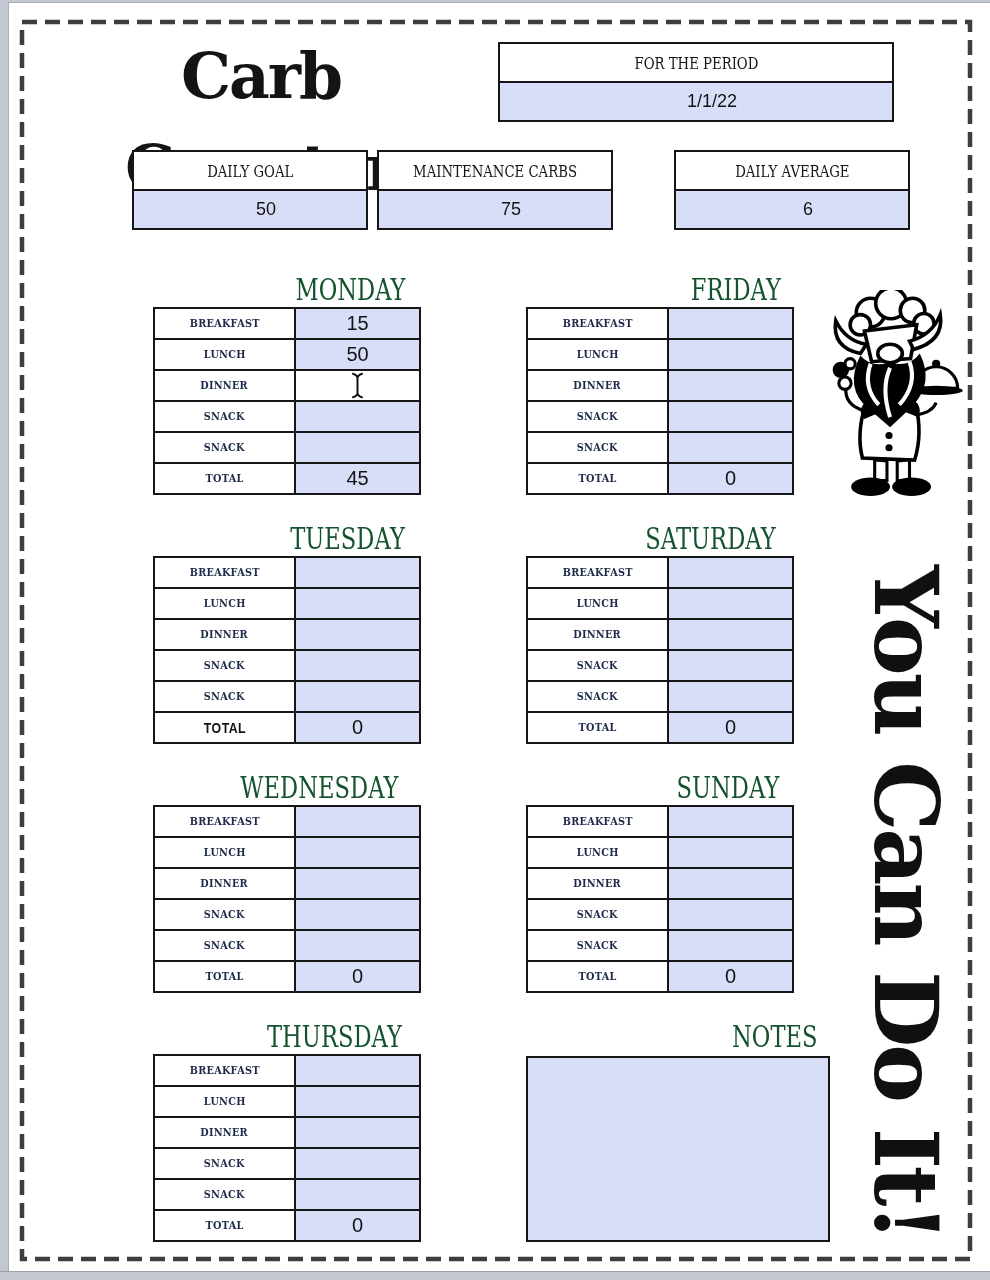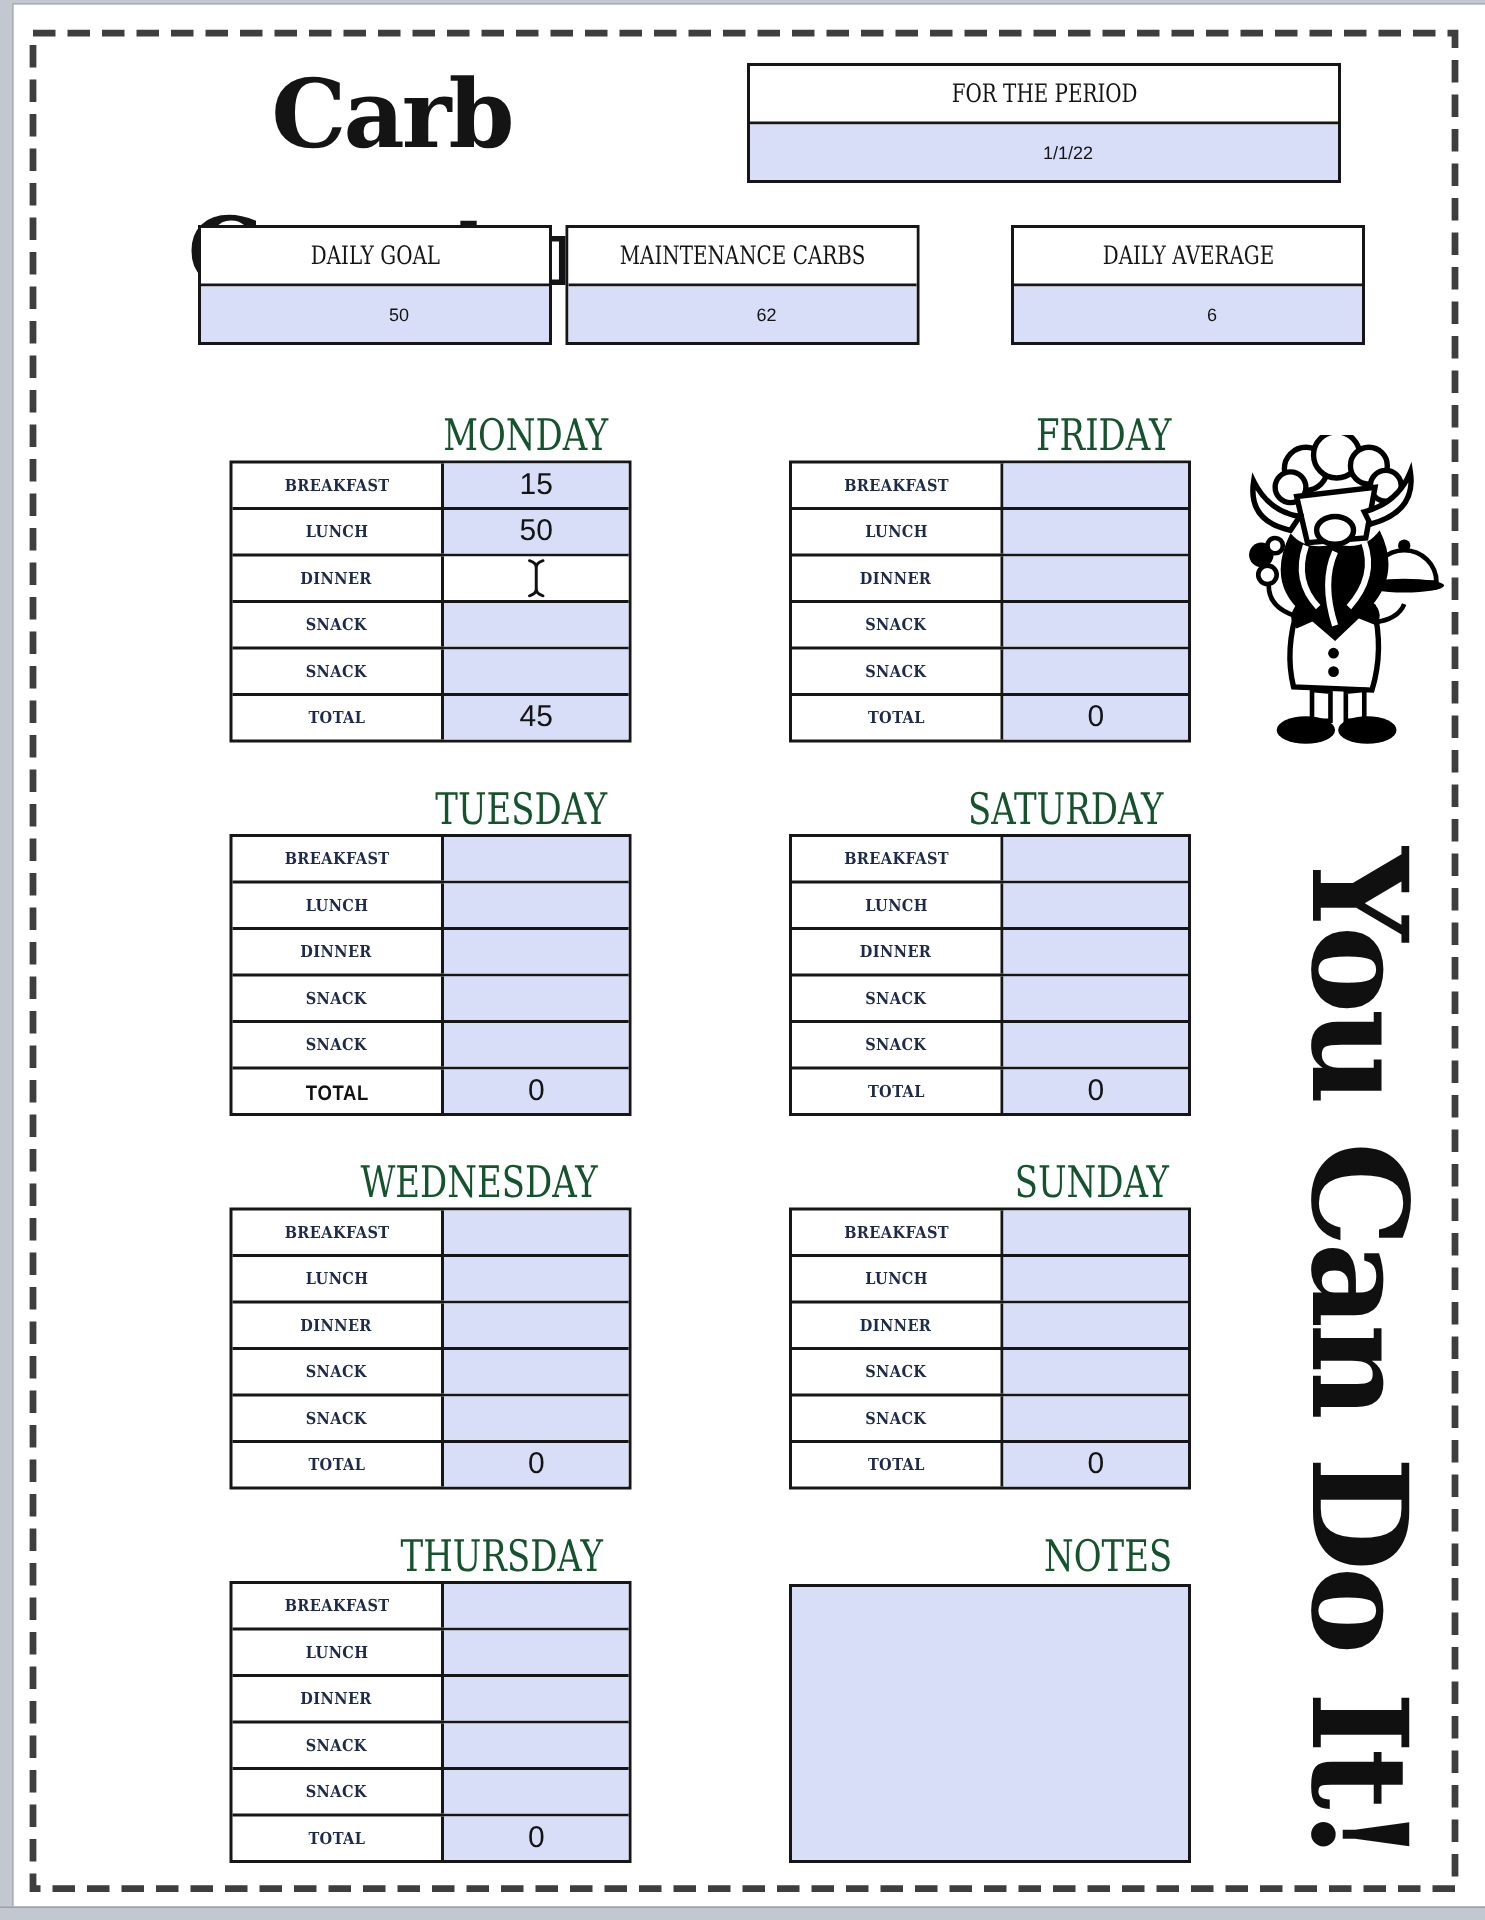--- a/index.html
+++ b/index.html
@@ -25,21 +25,21 @@
   .two-row-box{
     position:absolute;border:2px solid #161616;background:#fff;
   }
   .two-row-box .hdr{
     height:37px;border-bottom:2px solid #161616;display:flex;
     align-items:center;justify-content:center;background:#fff;
     font-family:"DejaVu Serif", serif;font-size:17px;color:#141414;
   }
   .two-row-box .val{
     height:37px;display:flex;align-items:center;justify-content:center;
-    background:#d9def8;font-size:12px;color:#141414;padding-left:32px;
+    background:#d9def8;font-size:18px;color:#141414;padding-left:32px;
   }
   #period-box{left:498px;top:42px;width:392px;}
   #stat-goal{left:97px;top:150px;width:232px;margin-left:35px;}
   #stat-maintenance{left:377px;top:150px;width:232px;}
   #stat-average{left:657px;top:150px;width:232px;margin-left:17px;}
 
   .day{position:absolute;width:268px;}
   .day-title{
     margin:0;height:31px;line-height:28px;text-align:right;
     font-family:"DejaVu Serif", serif;font-weight:400;font-size:29px;color:#14532d;
@@ -55,21 +55,21 @@
   }
   .meal-label.plain-bold{
     font-family:"Liberation Sans", sans-serif;font-size:14px;color:#111;letter-spacing:0.5px;
   }
   .meal-value{
     flex:1;background:#d9def8;display:flex;align-items:center;justify-content:center;
     font-size:20px;color:#141414;
   }
   .meal-value.active-cell{background:#ffffff;}
 
-  .notes{position:absolute;left:526px;top:1023px;width:268px;}
+  .notes{position:absolute;left:526px;top:1023px;width:304px;}
   .notes-box{
     margin-top:2px;height:182px;border:2px solid #161616;background:#d9def8;
   }
 
   .motivation{
     position:absolute;left:982px;top:552px;width:700px;height:152px;
     transform:rotate(90deg);transform-origin:0 0;
     font-family:"DejaVu Serif", serif;font-weight:700;font-size:88px;
     letter-spacing:-3px;color:#101010;text-align:center;line-height:152px;
     white-space:nowrap;
@@ -105,21 +105,21 @@
 <div class="two-row-box" id="stat-goal">
   <div class="hdr">
       <span class="condensed">DAILY GOAL</span>
     </div>
   <div class="val">50</div>
 </div>
 <div class="two-row-box" id="stat-maintenance">
   <div class="hdr">
       <span class="condensed">MAINTENANCE CARBS</span>
     </div>
-  <div class="val">62</div>
+  <div class="val">75</div>
 </div>
 <div class="two-row-box" id="stat-average">
   <div class="hdr">
       <span class="condensed">DAILY AVERAGE</span>
     </div>
   <div class="val">6</div>
 </div>
 
 <div id="days">
   <section class="day" style="left: 153px; top: 276px;">

